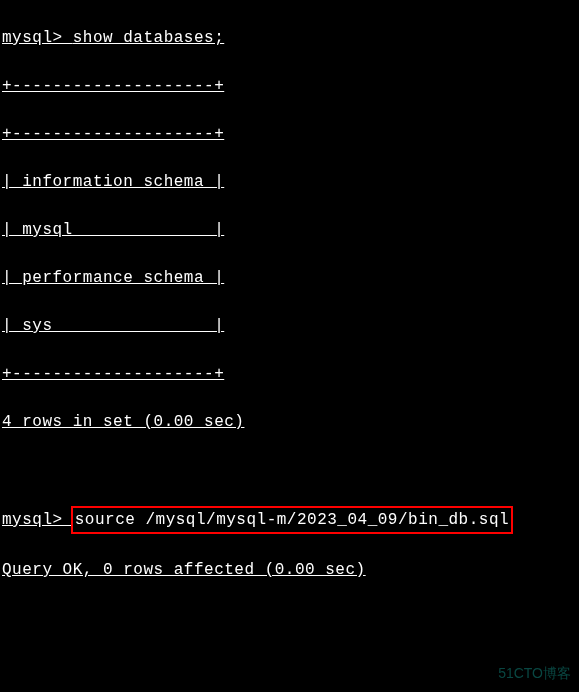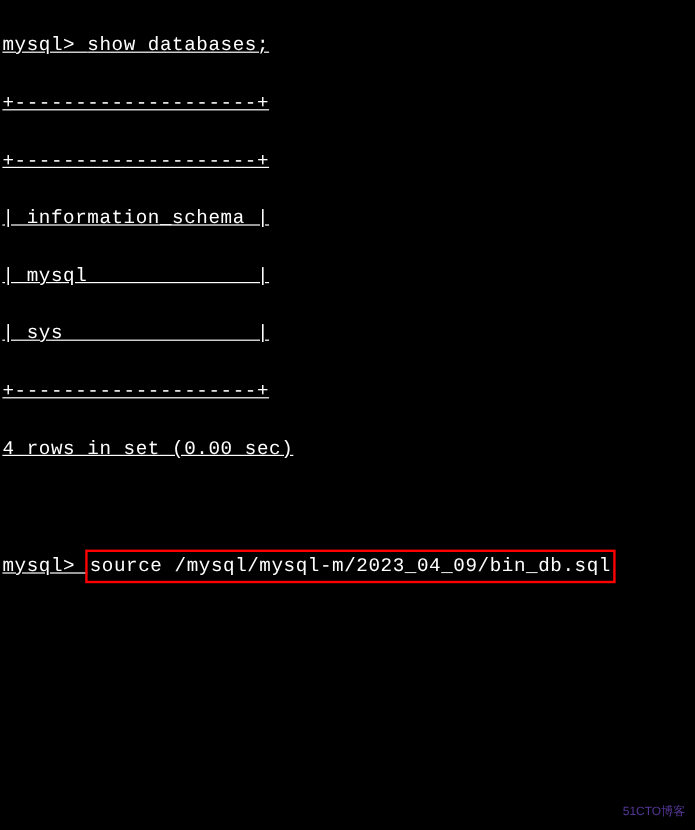--- a/index.html
+++ b/index.html
@@ -30,43 +30,45 @@
     .highlight-box {
       border: 2px solid #ff0000;
       display: inline-block;
       padding: 0 2px;
       margin-left: -2px;
     }
     .watermark {
       position: absolute;
       bottom: 8px;
       right: 8px;
-      color: #8b5cf6;
-      font-size: 10px;
+      color: #0f766e;
+      font-size: 14px;
       font-family: sans-serif;
       opacity: 0.6;
     }
     .blank {
       height: 1.5em;
     }
   </style>
 </head>
 <body>
 
 <div class="terminal">
 <div class="line"><span>mysql&gt; </span><span>show databases;</span></div>
 <div class="line">+--------------------+</div>
 <div class="line">+--------------------+</div>
 <div class="line">| information_schema |</div>
 <div class="line">| mysql              |</div>
+<div class="line">| performance_schema |</div>
 <div class="line">| sys                |</div>
 <div class="line">+--------------------+</div>
 <div class="line">4 rows in set (0.00 sec)</div>
 <div class="blank"></div>
 <div class="line"><span>mysql&gt; </span><span class="highlight-box">source /mysql/mysql-m/2023_04_09/bin_db.sql</span></div>
+<div class="line">Query OK, 0 rows affected (0.00 sec)</div>
 <div class="blank"></div>
 
 
 
 
 
 
 
 
 

